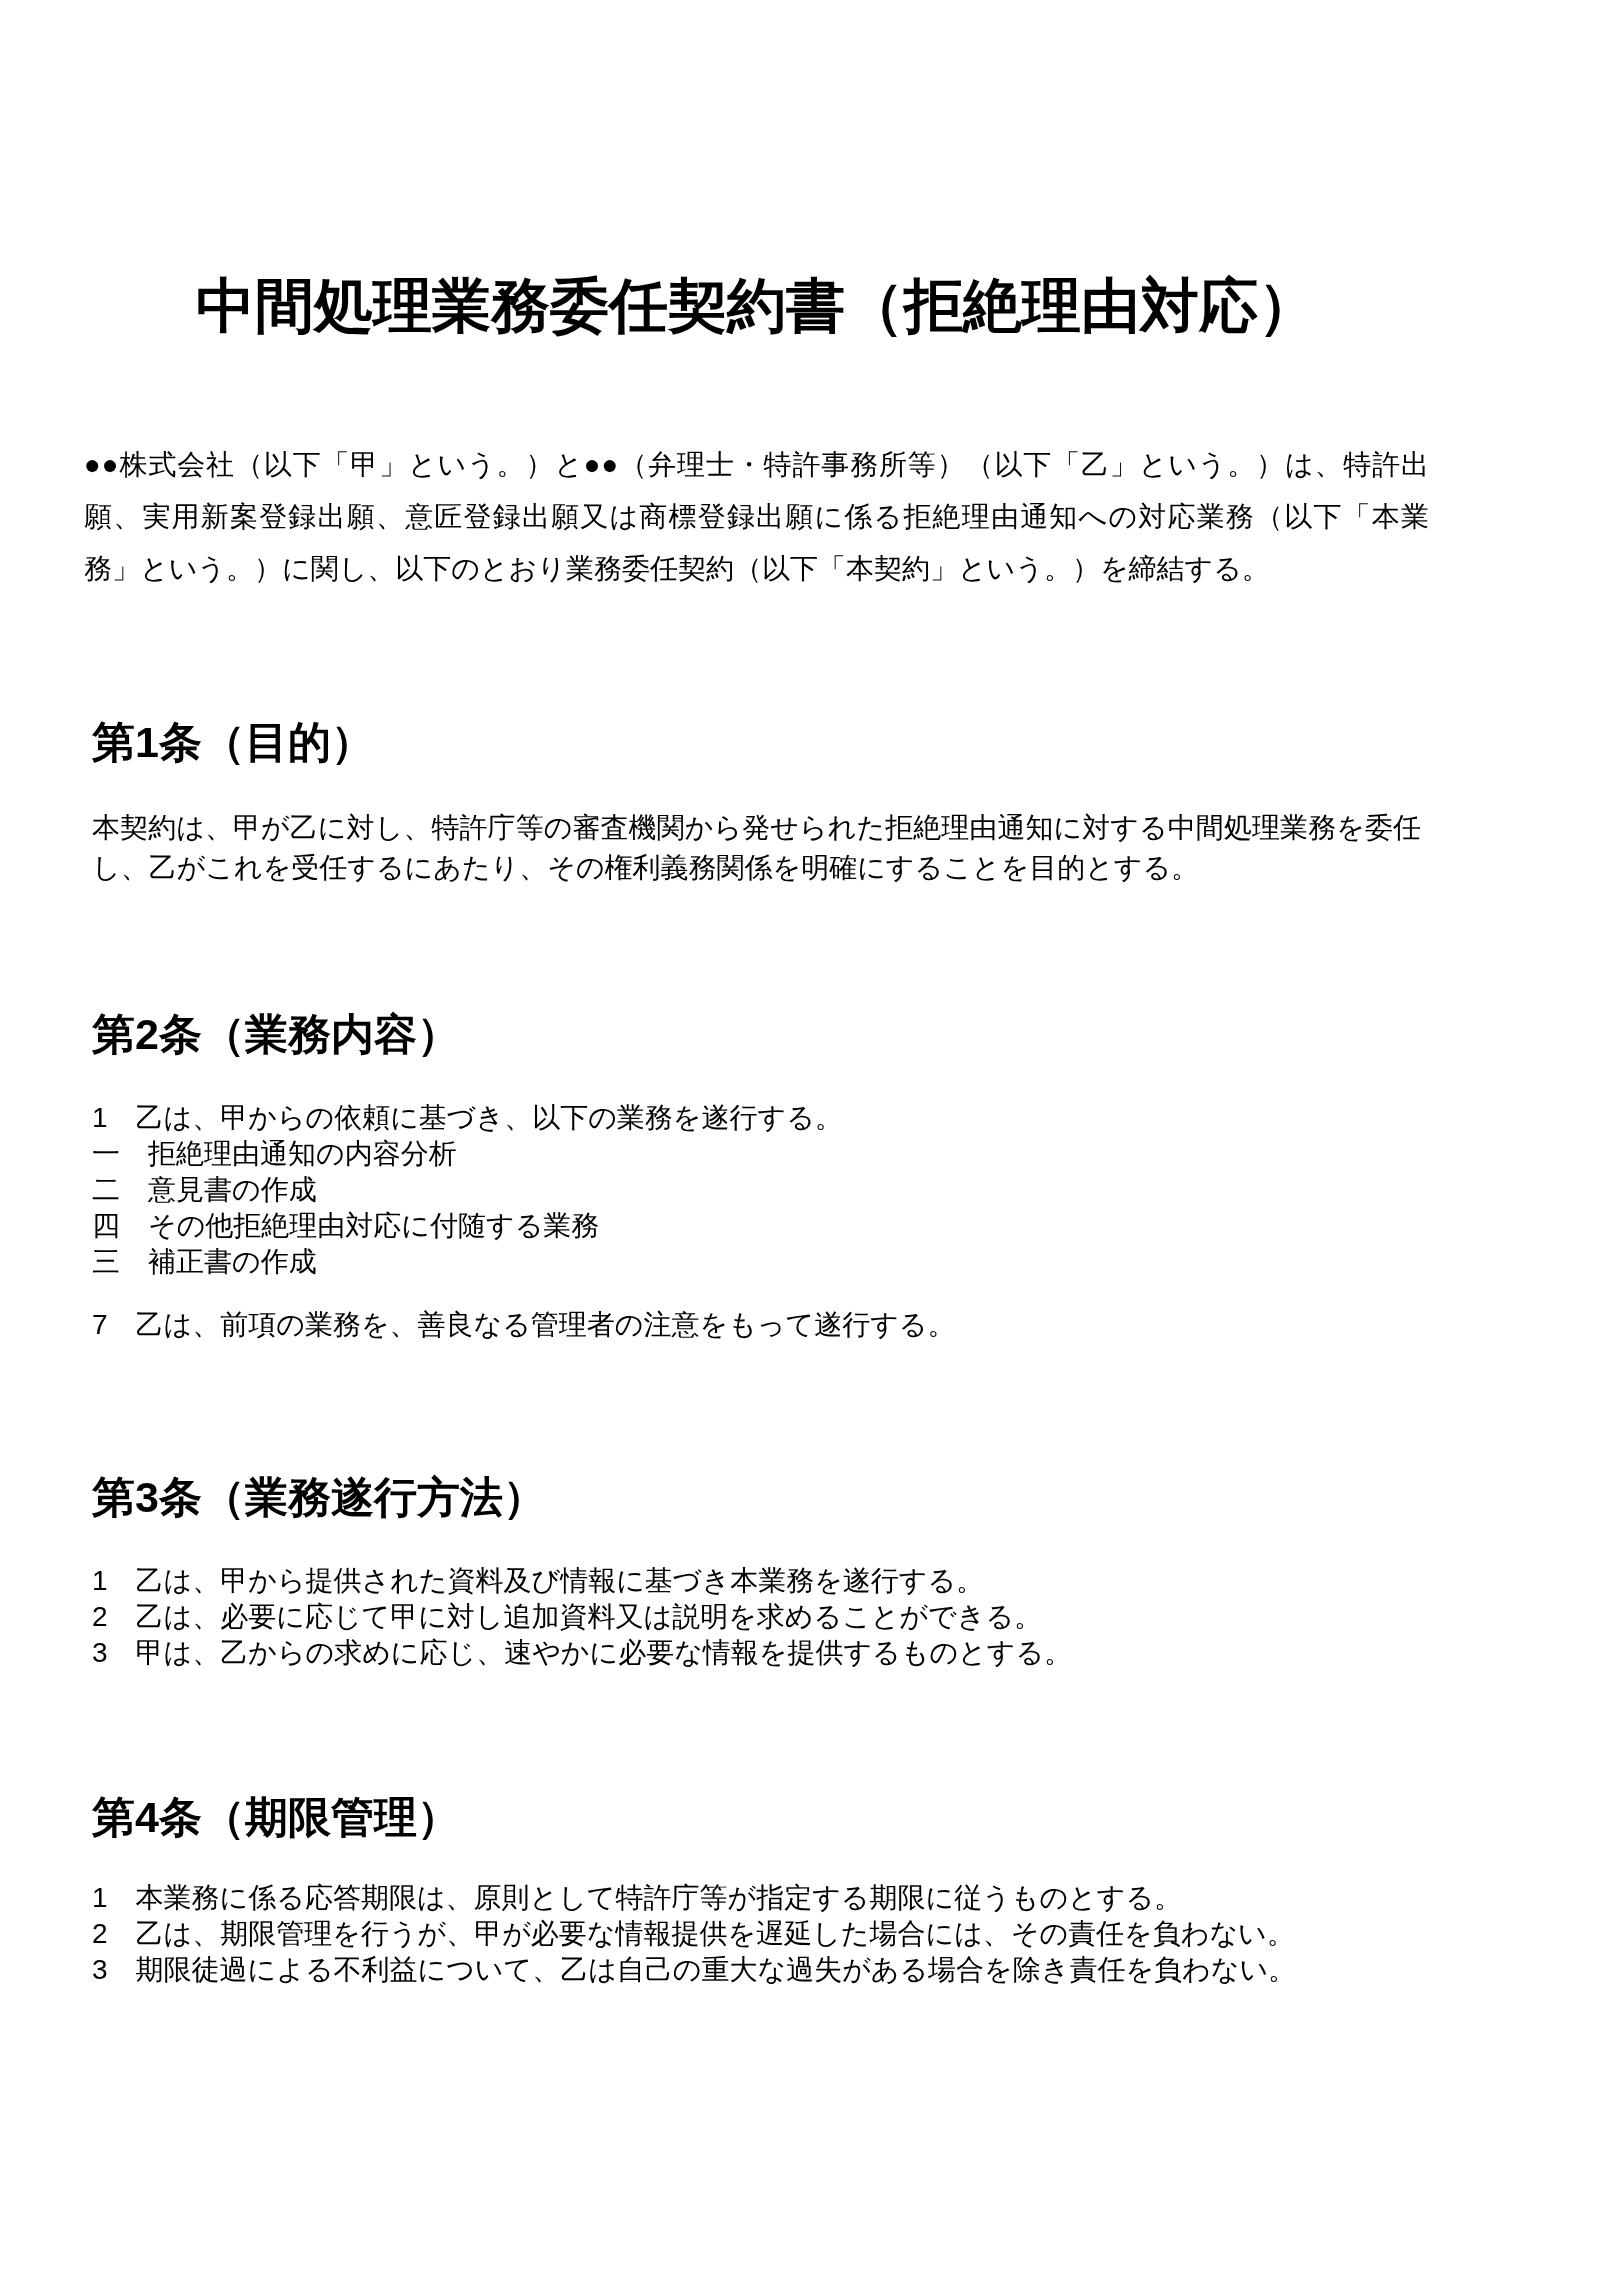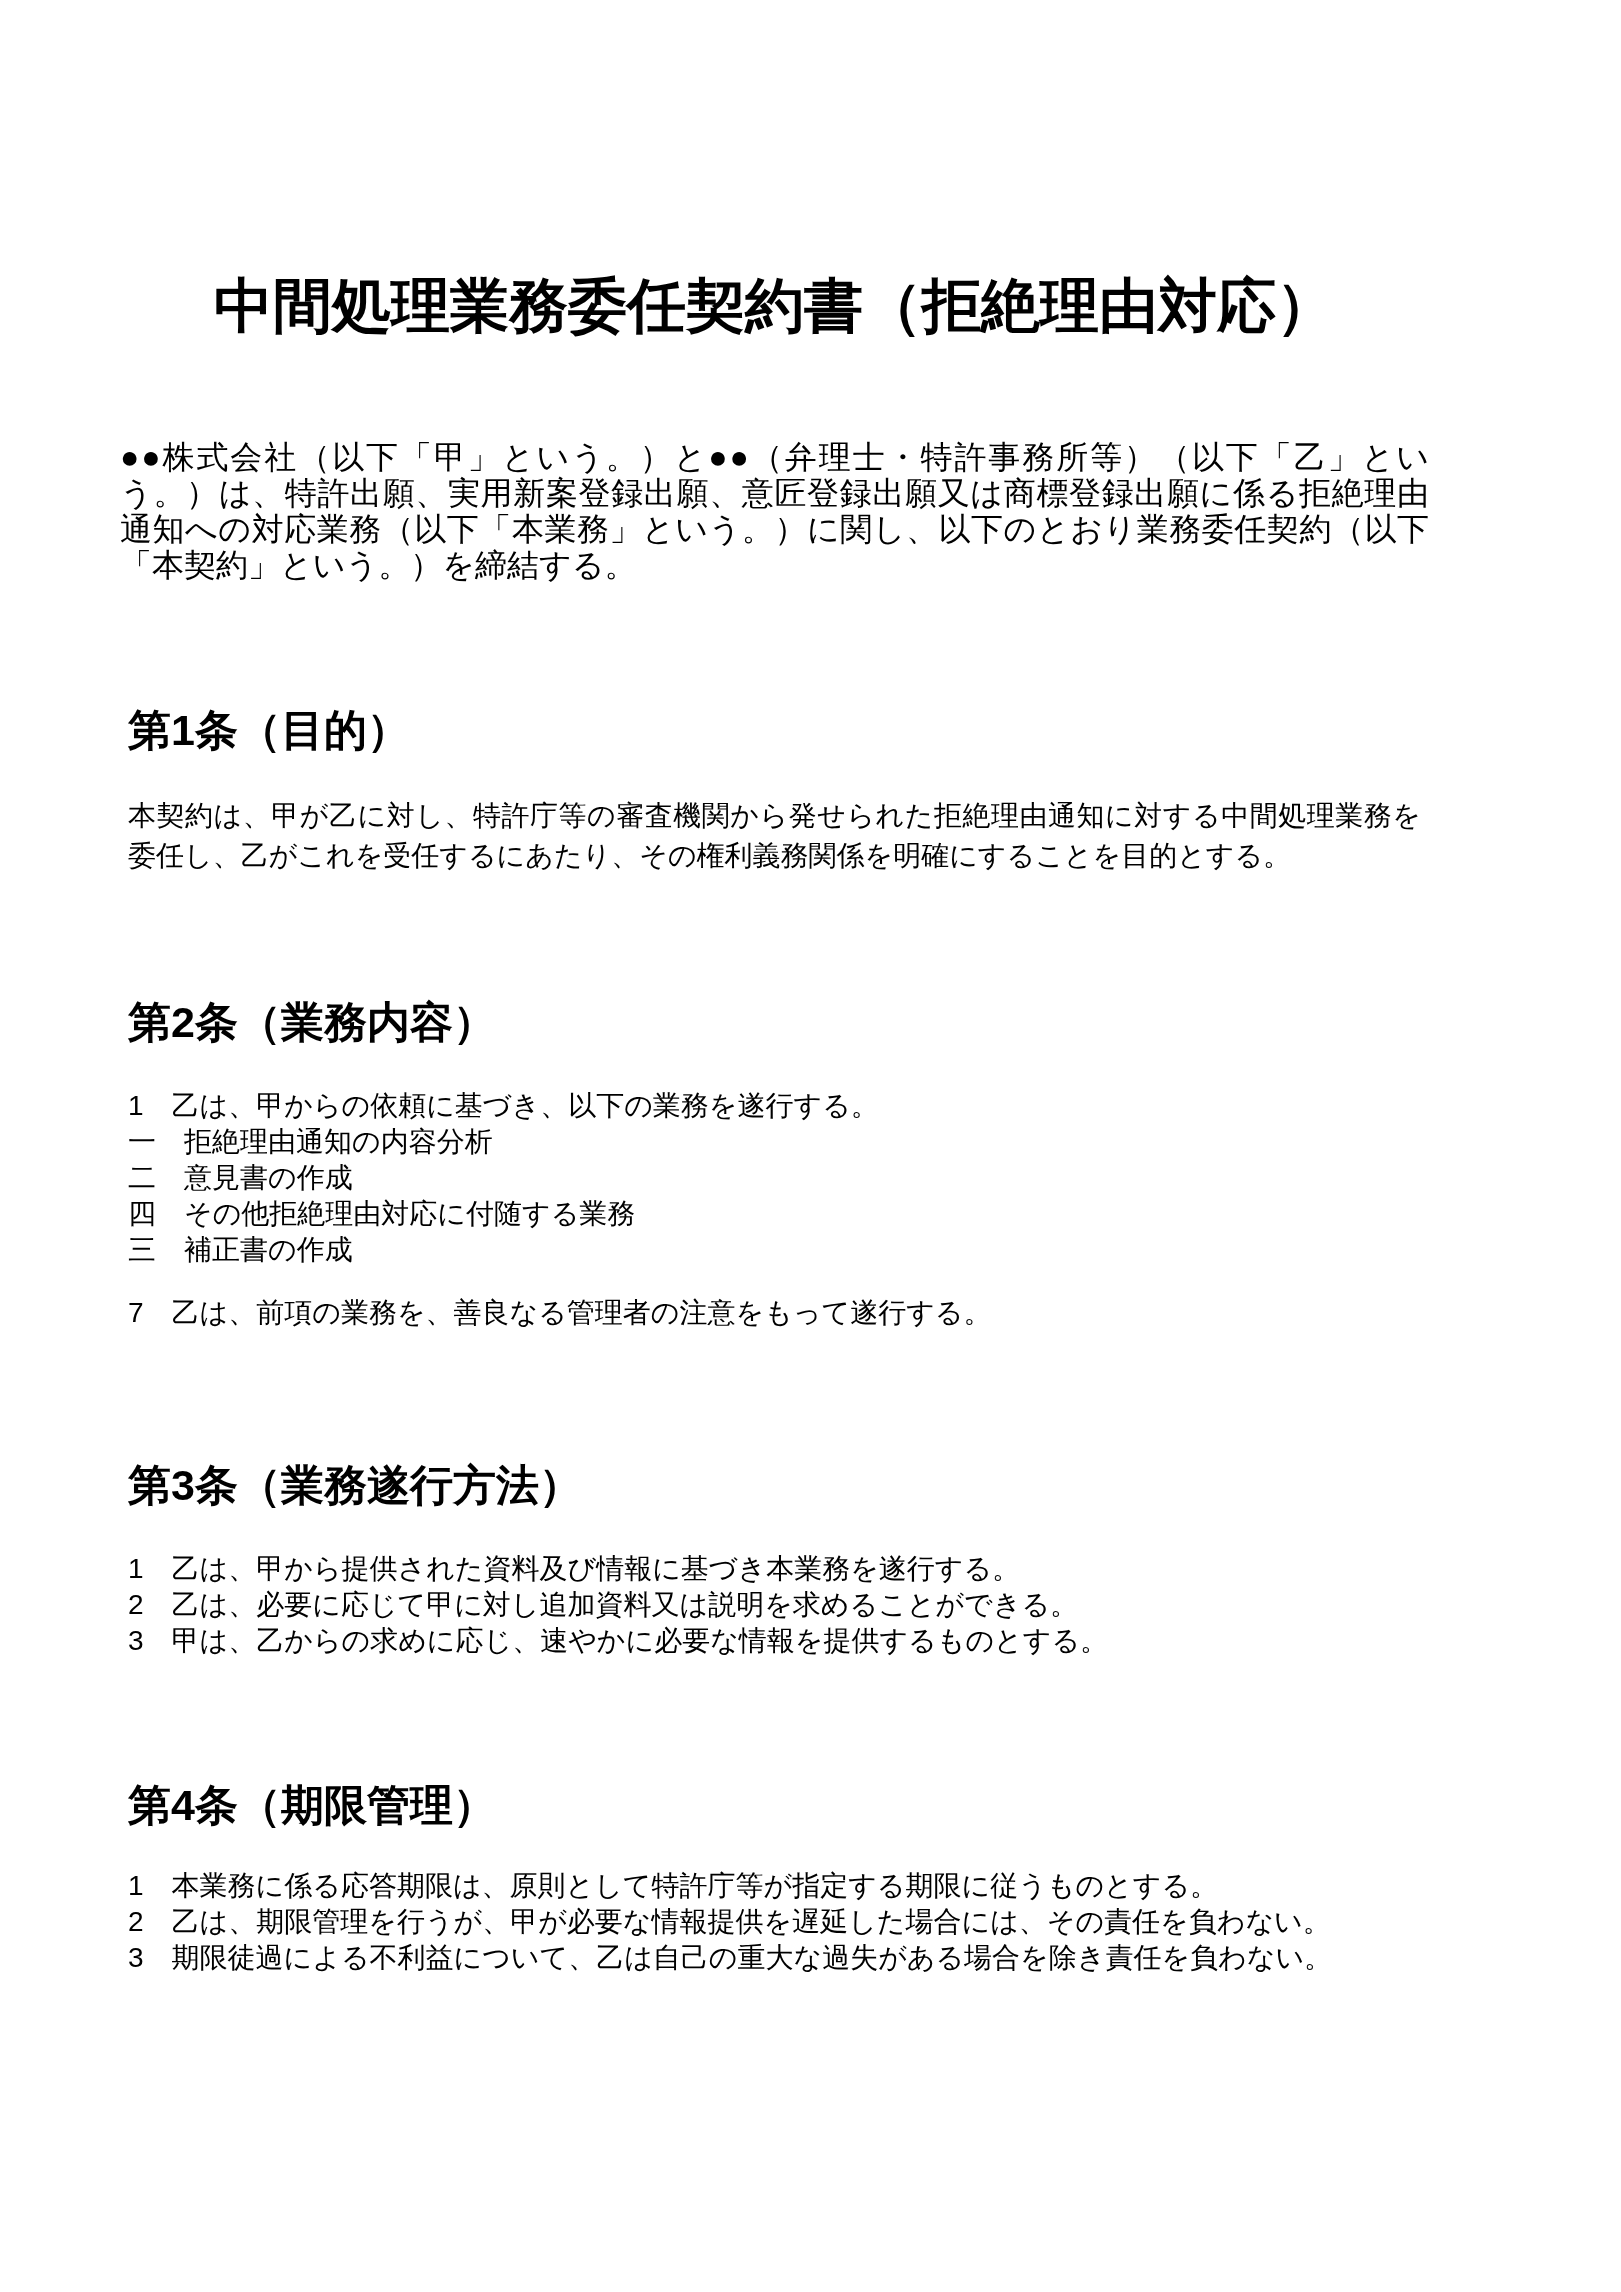--- a/index.html
+++ b/index.html
@@ -11,35 +11,35 @@
     width: 1621px;
     height: 2293px;
     color: #000000;
     font-family: "Liberation Sans", sans-serif;
     overflow: hidden;
   }
   .page {
     box-sizing: border-box;
     width: 1621px;
     height: 2293px;
-    padding: 272px 192px 0 120px;
+    padding: 272px 192px 0 84px;
     background: #ffffff;
   }
   .doc-title {
     margin: 0;
     font-size: 59px;
     line-height: 69px;
     font-weight: 700;
     text-align: center;
     white-space: nowrap;
   }
   .preamble {
     margin: 98px 0 0 0;
-    font-size: 32px;
-    line-height: 36px;
+    font-size: 28px;
+    line-height: 52px;
     text-align: justify;
     text-justify: inter-ideograph;
   }
   .article-heading {
     font-size: 43px;
     line-height: 47px;
     font-weight: 700;
     margin: 0;
   }
   #a1-heading { margin-top: 124px; }

